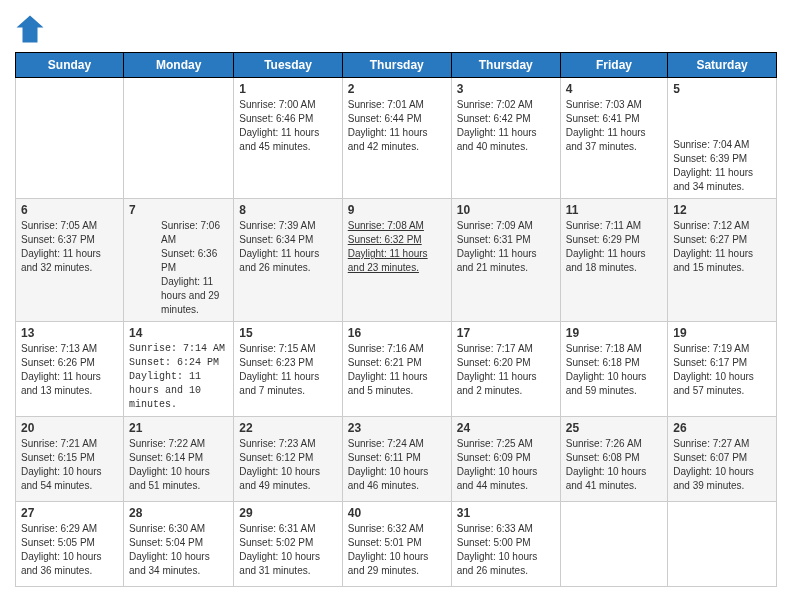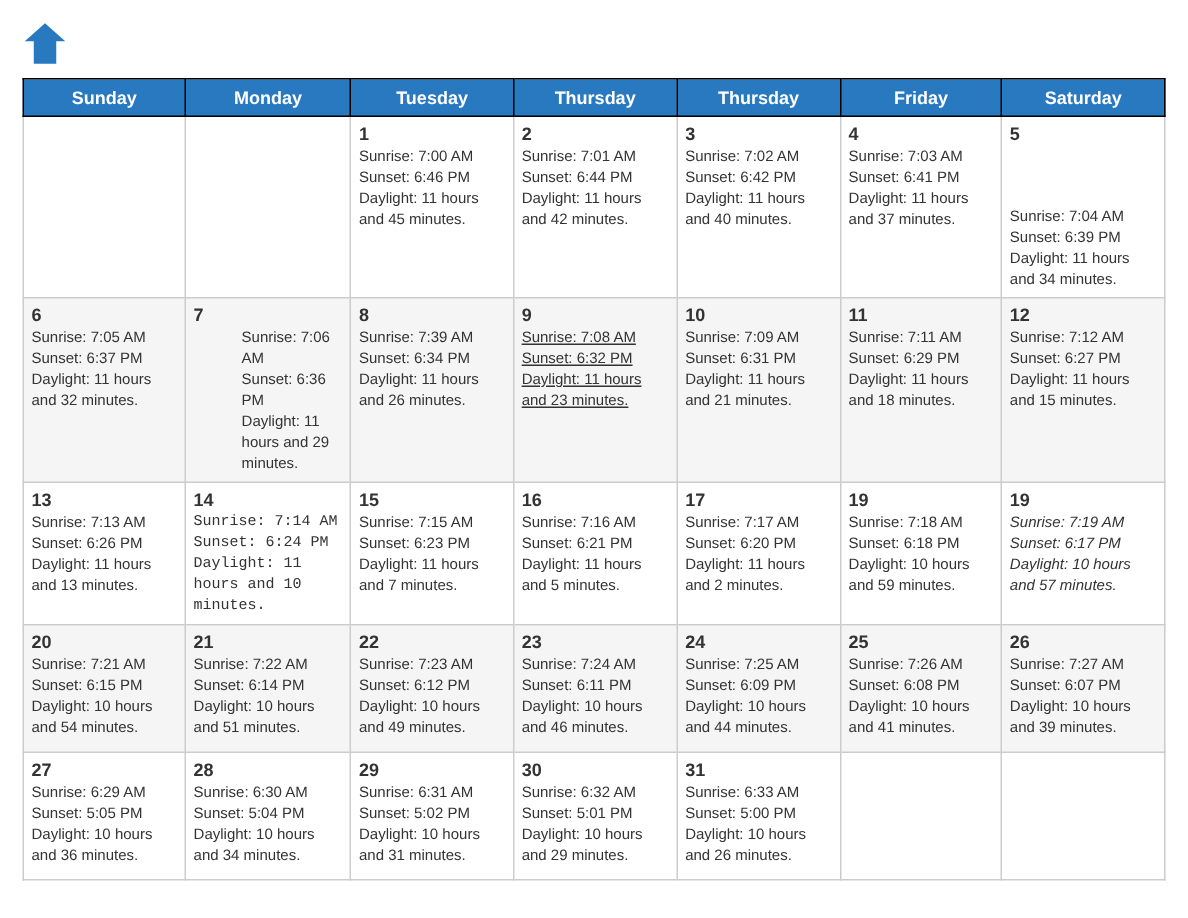--- a/index.html
+++ b/index.html
@@ -243,21 +243,21 @@
 Daylight: 11 hours and 2 minutes.</div>
           </td>
           <td>
             <span class="day-number">19</span>
             <div class="day-info" style="white-space: pre-line;">Sunrise: 7:18 AM
 Sunset: 6:18 PM
 Daylight: 10 hours and 59 minutes.</div>
           </td>
           <td>
             <span class="day-number">19</span>
-            <div class="day-info" style="white-space: pre-line; font-style: italic;">Sunrise: 7:19 AM
+            <div class="day-info" style="white-space: pre-line;">Sunrise: 7:19 AM
 Sunset: 6:17 PM
 Daylight: 10 hours and 57 minutes.</div>
           </td>
         </tr>
         <tr>
           <td>
             <span class="day-number">20</span>
             <div class="day-info" style="white-space: pre-line;">Sunrise: 7:21 AM
 Sunset: 6:15 PM
 Daylight: 10 hours and 54 minutes.</div>
@@ -312,21 +312,21 @@
 Sunset: 5:04 PM
 Daylight: 10 hours and 34 minutes.</div>
           </td>
           <td>
             <span class="day-number">29</span>
             <div class="day-info" style="white-space: pre-line;">Sunrise: 6:31 AM
 Sunset: 5:02 PM
 Daylight: 10 hours and 31 minutes.</div>
           </td>
           <td>
-            <span class="day-number">30</span>
+            <span class="day-number">40</span>
             <div class="day-info" style="white-space: pre-line;">Sunrise: 6:32 AM
 Sunset: 5:01 PM
 Daylight: 10 hours and 29 minutes.</div>
           </td>
           <td>
             <span class="day-number">31</span>
             <div class="day-info" style="white-space: pre-line;">Sunrise: 6:33 AM
 Sunset: 5:00 PM
 Daylight: 10 hours and 26 minutes.</div>
           </td>

